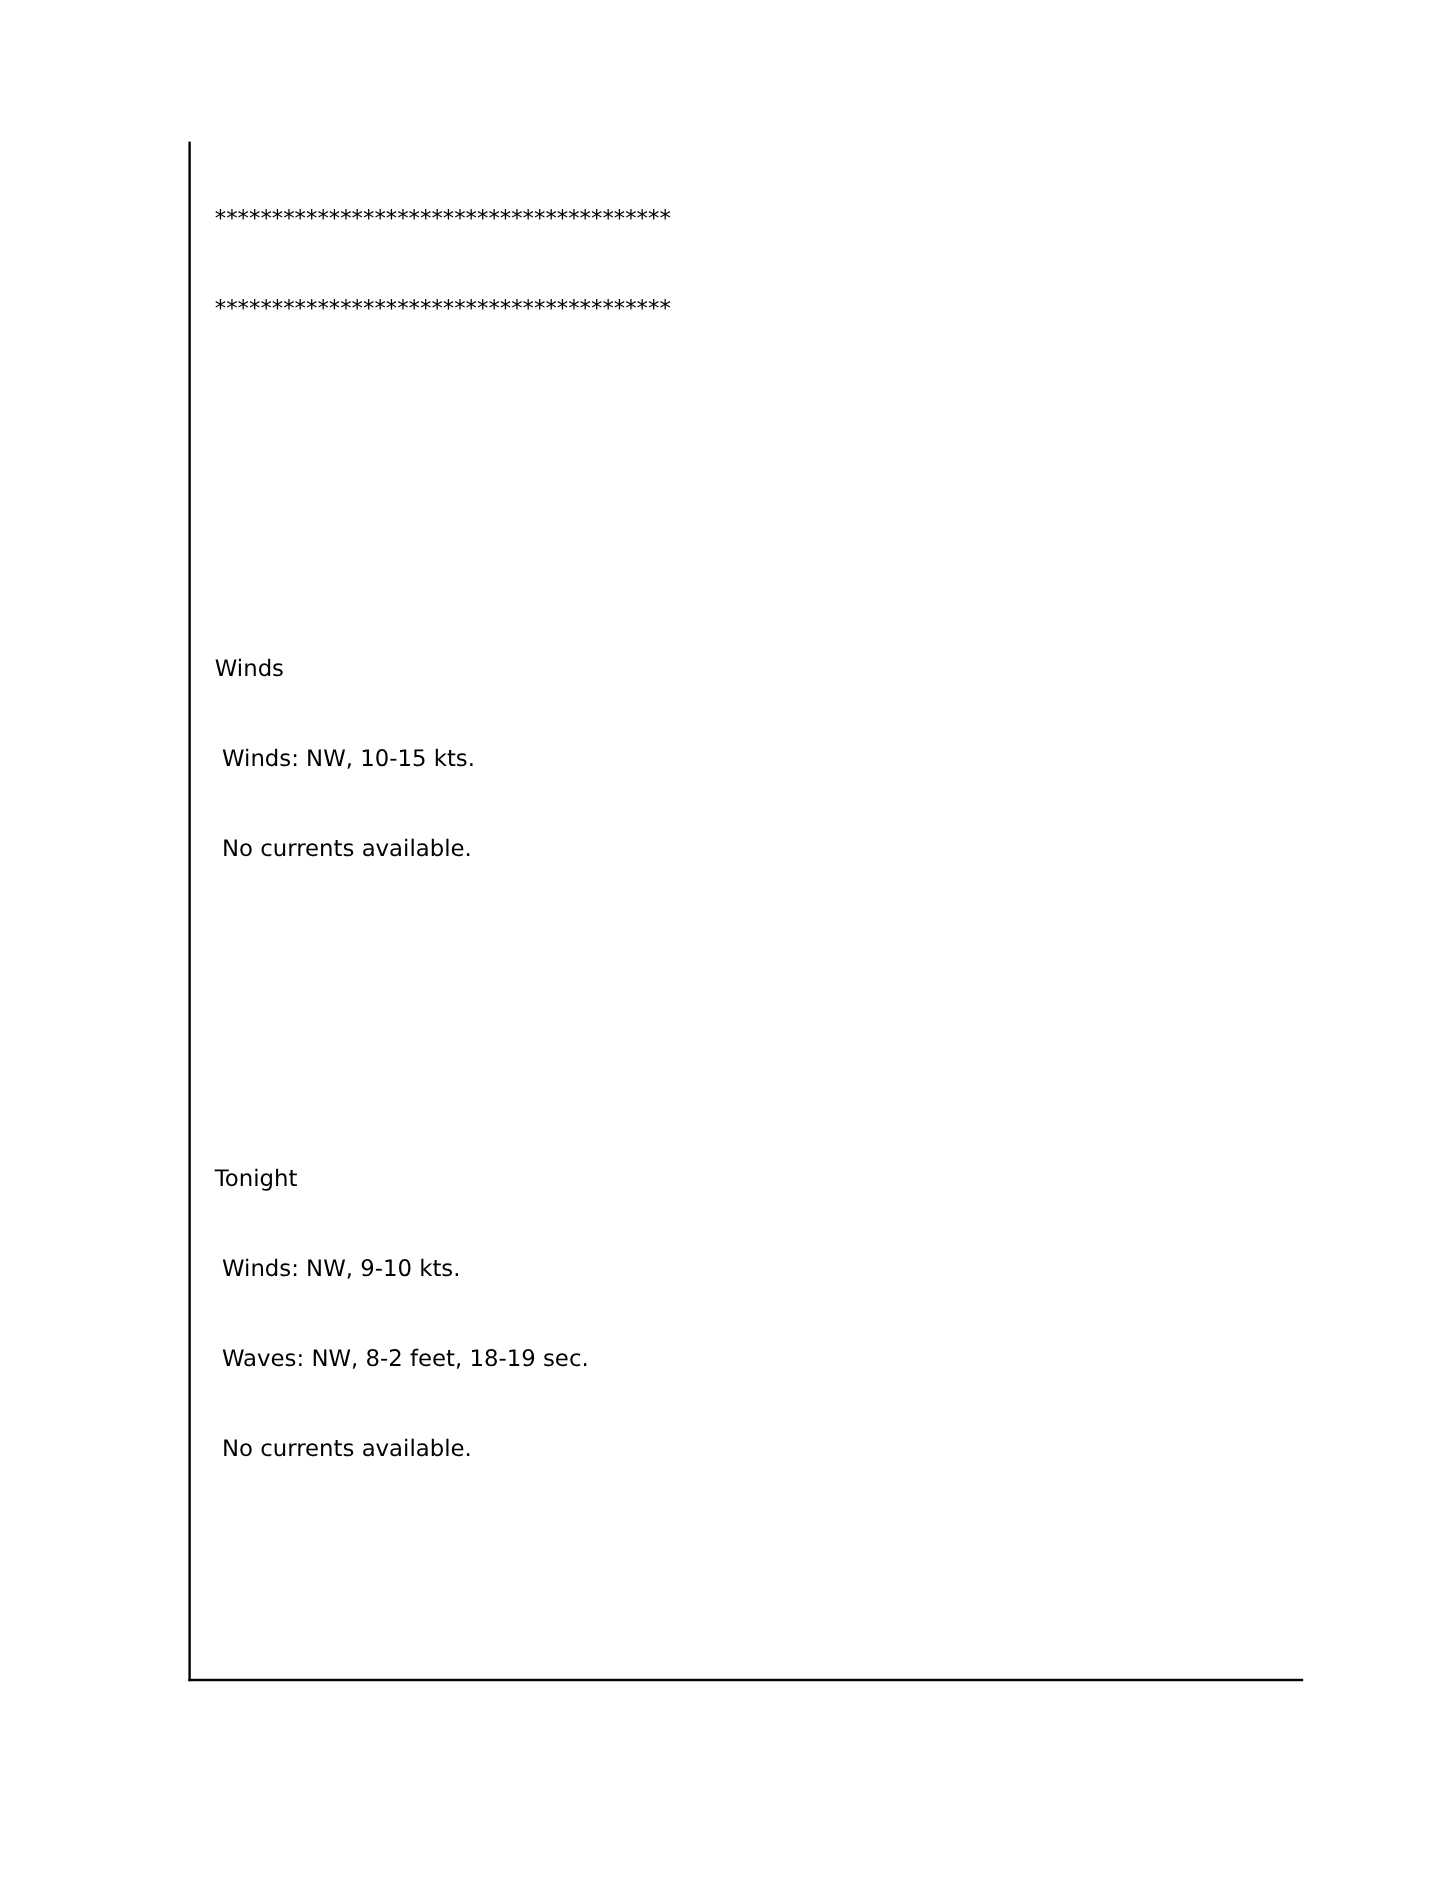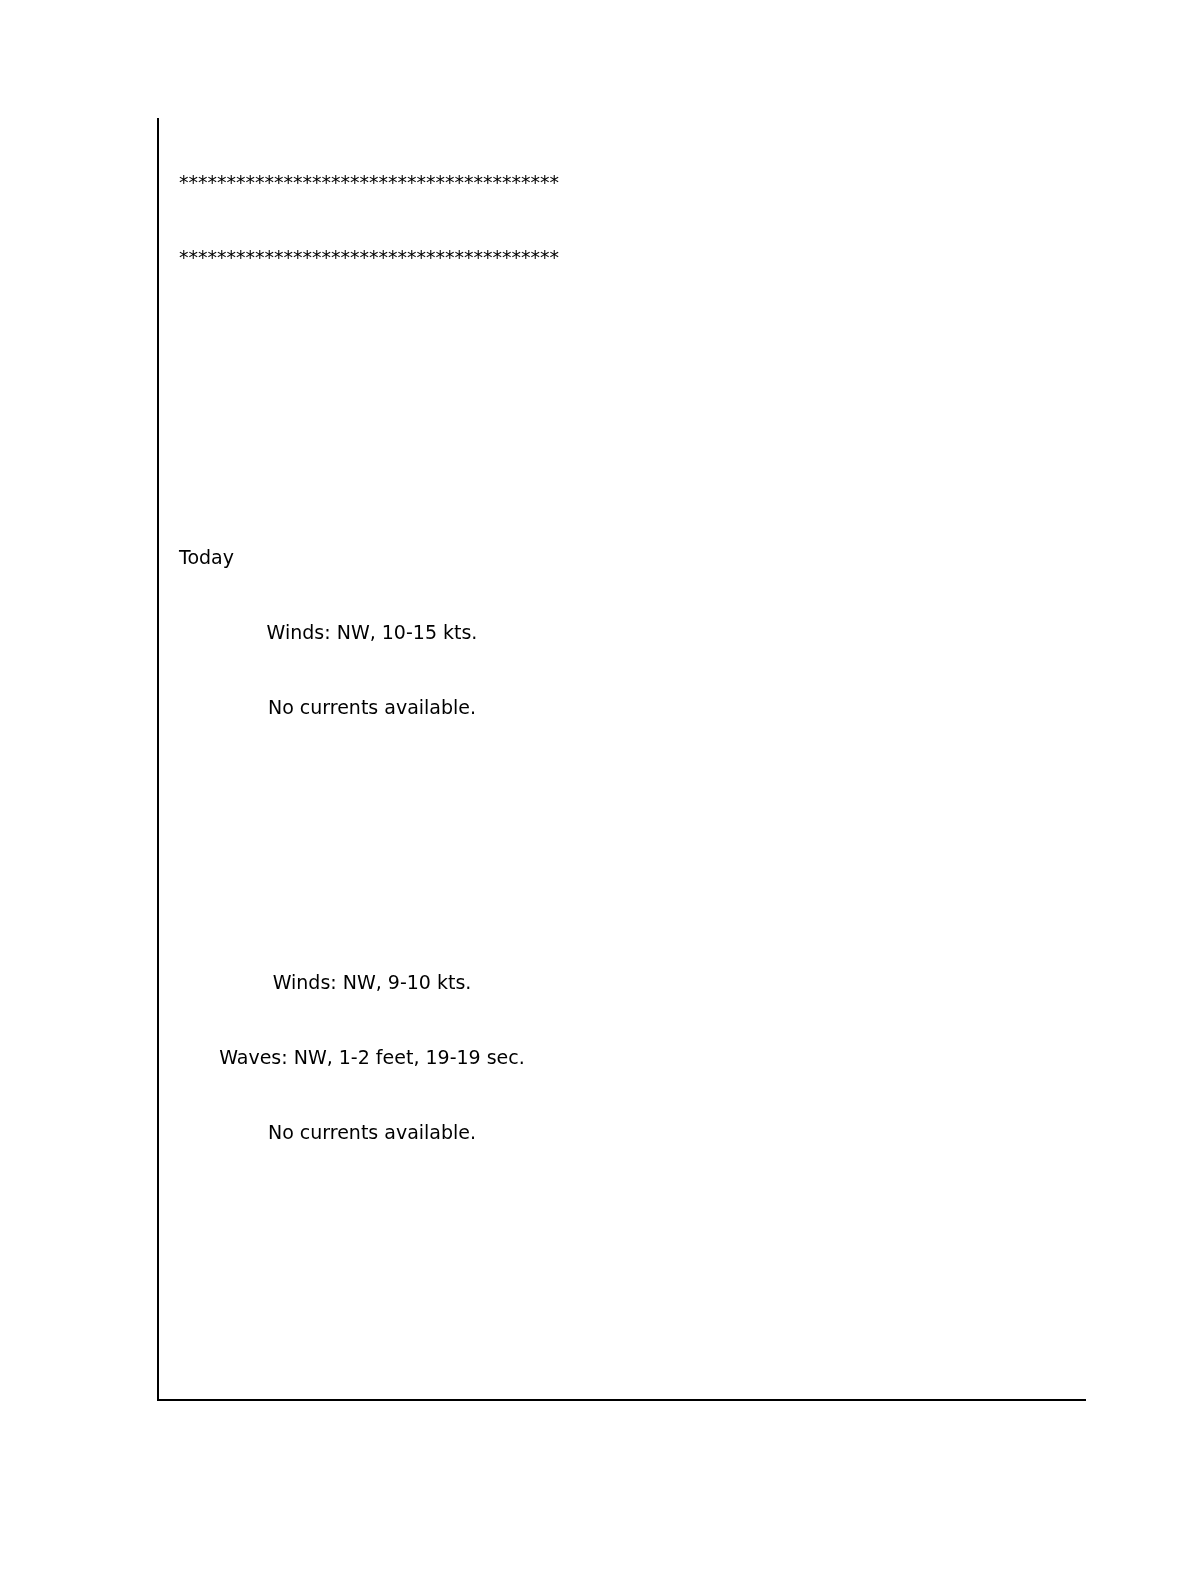--- a/index.html
+++ b/index.html
@@ -25,45 +25,46 @@
   }
   .content {
     position: absolute;
     left: 179px;
     top: 120px;
     font-size: 19px;
     line-height: 25px;
     white-space: pre;
   }
   .line { height: 25px; }
-  .line.indent { padding-left: 6px; text-align: center; }
+  .line.indent { padding-left: 6px; }
   .line.blank { height: 25px; }
   .forecast-section { display: block; }
 </style>
 </head>
 <body>
 
 <div class="page">
 
   <div class="content">
     <div class="line">****************************************</div>
     <div class="line">****************************************</div>
     <div class="line blank"></div>
     <div class="line blank"></div>
 
     <section class="forecast-section">
-      <div class="line">Today</div>
+      <div class="line">Winds</div>
       <div class="line indent">Winds: NW, 10-15 kts.</div>
       <div class="line indent">No currents available.</div>
       <div class="line blank"></div>
     </section>
 
     <section class="forecast-section">
+      <div class="line">Tonight</div>
       <div class="line indent">Winds: NW, 9-10 kts.</div>
-      <div class="line indent">Waves: NW, 1-2 feet, 19-19 sec.</div>
+      <div class="line indent">Waves: NW, 8-2 feet, 18-19 sec.</div>
       <div class="line indent">No currents available.</div>
       <div class="line blank"></div>
     </section>
 
     
 
     
 
     
 

